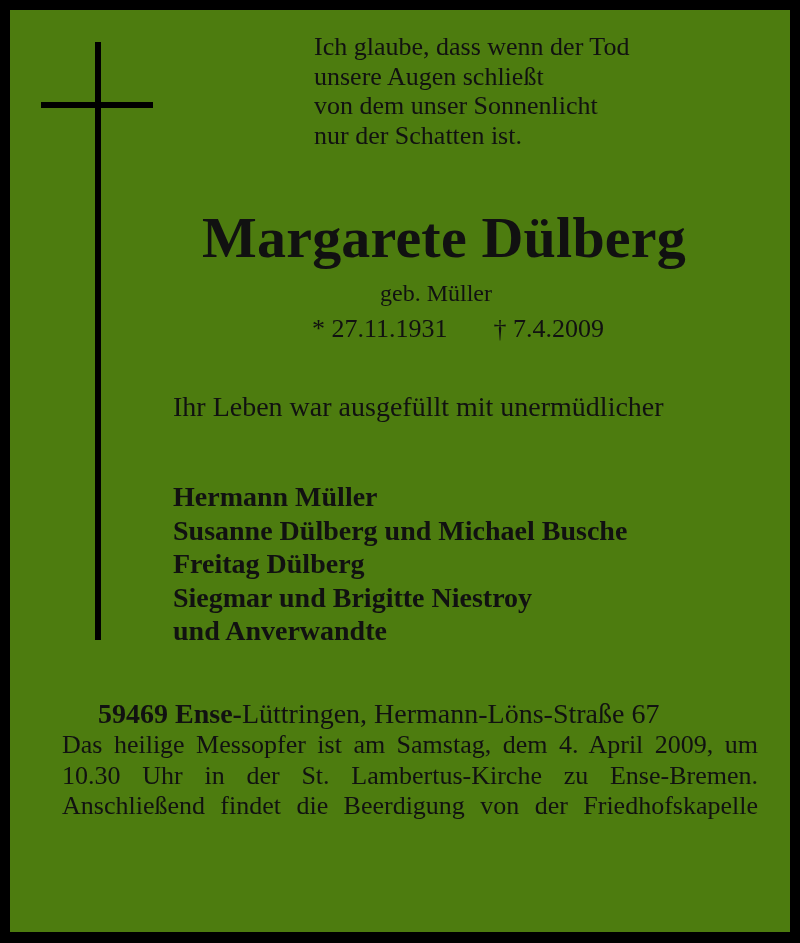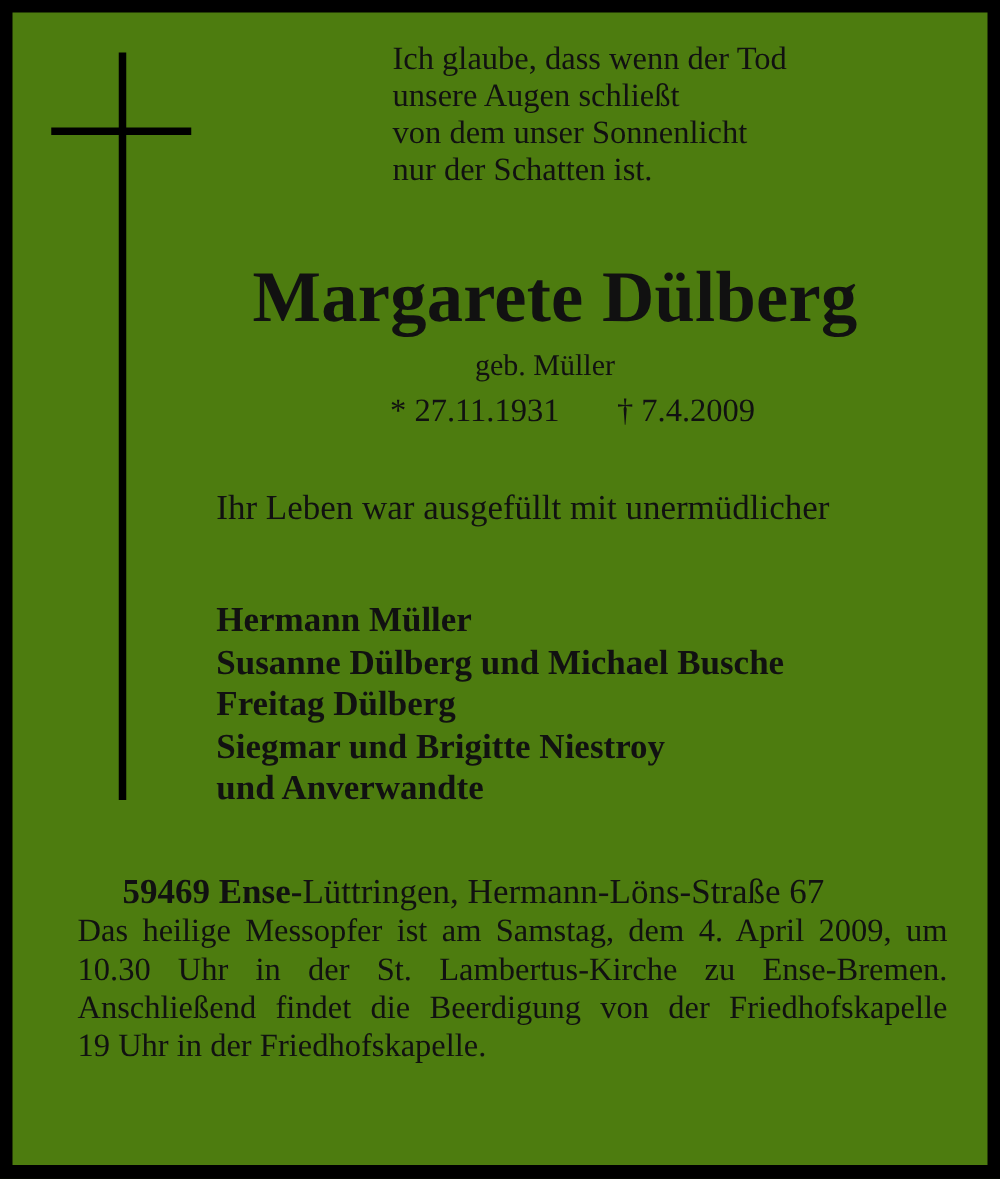--- a/index.html
+++ b/index.html
@@ -61,16 +61,15 @@
     <div>Siegmar und Brigitte Niestroy</div>
     <div>und Anverwandte</div>
   </div>
 
   <div class="address"><b>59469 Ense-</b><span>Lüttringen, Hermann-Löns-Straße 67</span></div>
 
   <div class="service">
     <div>Das heilige Messopfer ist am Samstag, dem 4. April 2009, um</div>
     <div>10.30 Uhr in der St. Lambertus-Kirche zu Ense-Bremen.</div>
     <div>Anschließend findet die Beerdigung von der Friedhofskapelle</div>
-    <div class="last">19 Uhr in der Friedhofskapelle.</div>
   </div>
 
 </div>
 
 </body></html>

